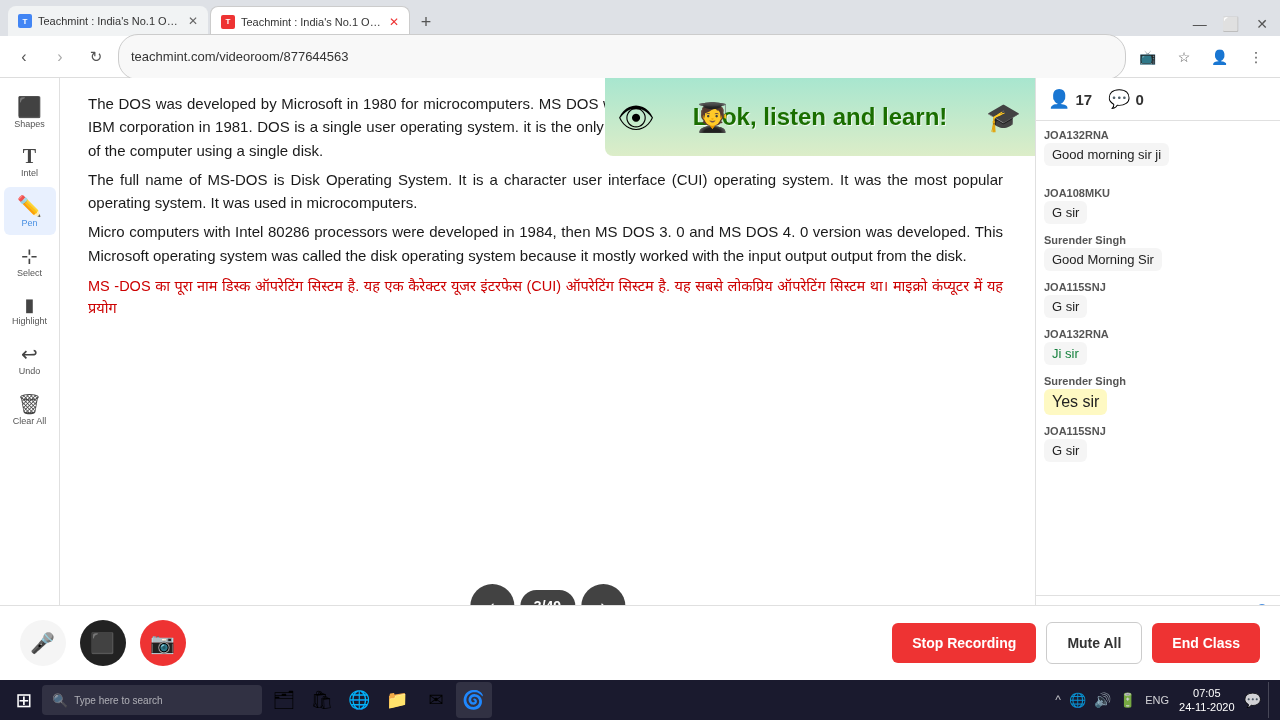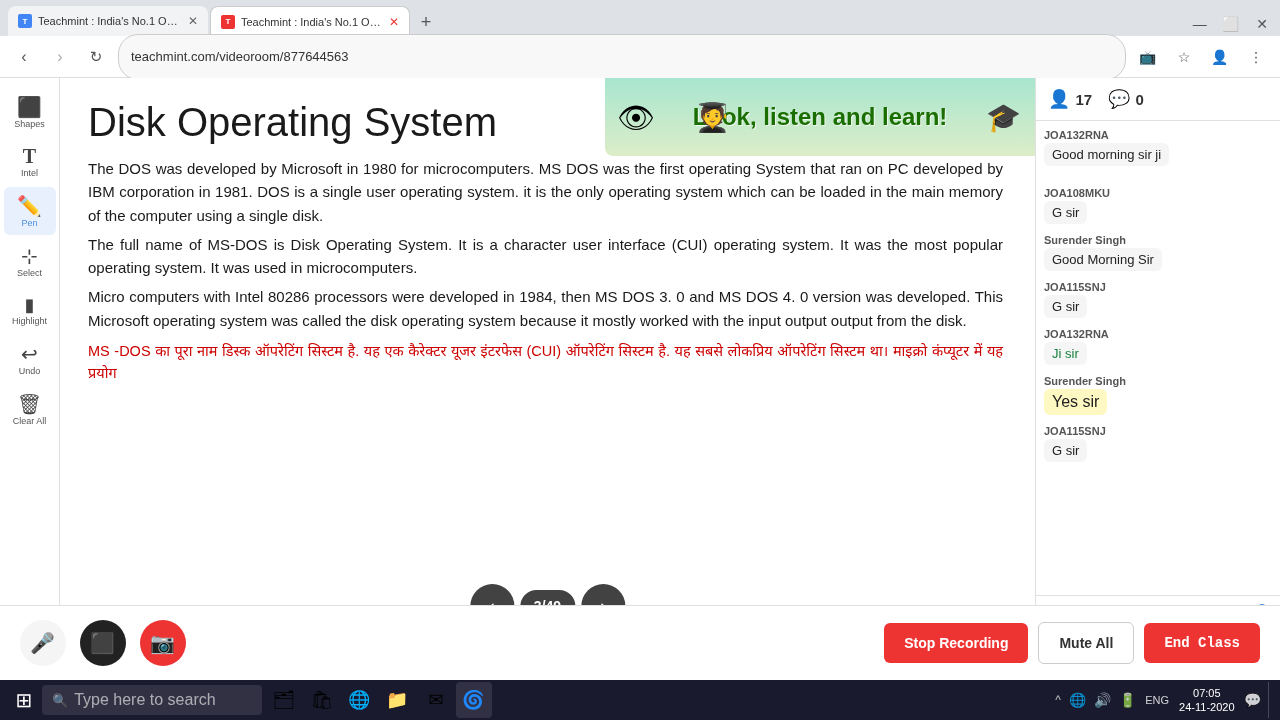--- a/index.html
+++ b/index.html
@@ -79,21 +79,20 @@
   <div style="flex:1;background:#fff;overflow:hidden;position:relative;">
 
     <div style="position:absolute;top:0;right:0;width:430px;height:78px;background:linear-gradient(to bottom, #a8e6cf, #dcedc8);border-bottom-left-radius:8px;overflow:hidden;display:flex;align-items:center;justify-content:center;z-index:5;">
       <div style="position:absolute;left:12px;top:50%;transform:translateY(-50%);font-size:30px;">👁</div>
       <div style="position:absolute;left:90px;top:50%;transform:translateY(-50%);font-size:28px;">🧑‍🎓</div>
       <div style="position:absolute;right:14px;top:50%;transform:translateY(-50%);font-size:28px;">🎓</div>
       <span style="font-size:24px;font-weight:bold;color:#1a6e00;text-shadow:1px 1px 0 rgba(255,255,255,0.7);">Look, listen and learn!</span>
     </div>
 
     <div style="padding:14px 32px 10px 28px;">
-      <h1 style="font-size:40px;font-weight:normal;color:#1a1a1a;margin-bottom:12px;margin-top:8px;">Disk Operating System</h1>
       <p style="font-size:15px;color:#1a1a1a;line-height:1.55;margin-bottom:6px;text-align:justify;">The DOS was developed by Microsoft in 1980 for microcomputers. MS DOS was the first operating System that ran on PC developed by IBM corporation in 1981. DOS is a single user operating system. it is the only operating system which can be loaded in the main memory of  the computer using a single disk.</p>
       <p style="font-size:15px;color:#1a1a1a;line-height:1.55;margin-bottom:6px;text-align:justify;">The full name of MS-DOS is Disk Operating System. It is a character user interface (CUI) operating system. It was the most popular operating system. It was used in microcomputers.</p>
       <p style="font-size:15px;color:#1a1a1a;line-height:1.55;margin-bottom:6px;text-align:justify;">Micro computers with Intel 80286 processors were developed in 1984, then MS DOS 3. 0 and MS DOS 4. 0 version was developed. This Microsoft operating system was called the disk operating system because it mostly worked with the input output output from the disk.</p>
       <p style="font-size:14.5px;color:#cc0000;line-height:1.55;margin-top:8px;text-align:justify;">MS -DOS का पूरा नाम डिस्क ऑपरेटिंग सिस्टम है. यह एक कैरेक्टर यूजर इंटरफेस (CUI) ऑपरेटिंग सिस्टम है. यह सबसे लोकप्रिय ऑपरेटिंग सिस्टम था।  माइक्रो कंप्यूटर में यह प्रयोग</p>
     </div>
 
     <div style="position:absolute;bottom:14px;left:50%;transform:translateX(-50%);display:flex;align-items:center;gap:6px;z-index:10;">
       <button style="width:44px;height:44px;border-radius:50%;background:#222;color:#fff;border:none;font-size:18px;display:flex;align-items:center;justify-content:center;cursor:pointer;opacity:0.85;">‹</button>
       <div style="background:#222;color:#fff;padding:8px 14px;border-radius:22px;font-size:14px;font-weight:bold;opacity:0.85;">
         <span>3</span>/<span>49</span>
@@ -158,29 +157,29 @@
 
 <div style="position:fixed;bottom:40px;left:0;right:0;height:75px;background:#fff;border-top:1px solid #e0e0e0;display:flex;align-items:center;justify-content:space-between;padding:0 20px;z-index:100;">
   <div style="display:flex;align-items:center;gap:14px;">
     <button style="width:46px;height:46px;border-radius:50%;border:none;display:flex;align-items:center;justify-content:center;cursor:pointer;font-size:20px;background:#f5f5f5;color:#333;">🎤</button>
     <button style="width:46px;height:46px;border-radius:50%;border:none;display:flex;align-items:center;justify-content:center;cursor:pointer;font-size:20px;background:#222;color:#fff;">⬛</button>
     <button style="width:46px;height:46px;border-radius:50%;border:none;display:flex;align-items:center;justify-content:center;cursor:pointer;font-size:20px;background:#e33;color:#fff;">📷</button>
   </div>
   <div style="display:flex;gap:10px;align-items:center;">
     <button style="background:#e33;color:#fff;border:none;padding:12px 20px;border-radius:6px;font-size:14px;font-weight:600;cursor:pointer;">Stop Recording</button>
     <button style="background:#fff;color:#333;border:1px solid #ccc;padding:12px 20px;border-radius:6px;font-size:14px;font-weight:600;cursor:pointer;">Mute All</button>
-    <button style="background:#e33;color:#fff;border:none;padding:12px 20px;border-radius:6px;font-size:14px;font-weight:600;cursor:pointer;font-family:Liberation Mono, monospace;">End Class</button>
+    <button style="background:#e33;color:#fff;border:none;padding:12px 20px;border-radius:6px;font-size:14px;font-weight:600;cursor:pointer;">End Class</button>
   </div>
 </div>
 
 <div style="position:fixed;bottom:0;left:0;right:0;height:40px;background:#1a1a2e;display:flex;align-items:center;padding:0 6px;z-index:200;">
   <div style="width:36px;height:36px;display:flex;align-items:center;justify-content:center;color:#fff;font-size:20px;cursor:pointer;">⊞</div>
   <div style="display:flex;align-items:center;background:rgba(255,255,255,0.1);border-radius:4px;padding:4px 10px;gap:6px;width:220px;height:30px;cursor:pointer;">
     <span style="font-size:13px;color:rgba(255,255,255,0.6);">🔍</span>
-    <span style="font-size:16px;color:rgba(255,255,255,0.6);">Type here to search</span>
+    <span style="font-size:10px;color:rgba(255,255,255,0.6);">Type here to search</span>
   </div>
   <div style="display:flex;gap:2px;margin-left:4px;">
     <div style="width:36px;height:36px;display:flex;align-items:center;justify-content:center;border-radius:4px;cursor:pointer;font-size:18px;">🗂</div>
     <div style="width:36px;height:36px;display:flex;align-items:center;justify-content:center;border-radius:4px;cursor:pointer;font-size:18px;">🛍</div>
     <div style="width:36px;height:36px;display:flex;align-items:center;justify-content:center;border-radius:4px;cursor:pointer;font-size:18px;">🌐</div>
     <div style="width:36px;height:36px;display:flex;align-items:center;justify-content:center;border-radius:4px;cursor:pointer;font-size:18px;">📁</div>
     <div style="width:36px;height:36px;display:flex;align-items:center;justify-content:center;border-radius:4px;cursor:pointer;font-size:18px;">✉</div>
     <div style="width:36px;height:36px;display:flex;align-items:center;justify-content:center;border-radius:4px;cursor:pointer;font-size:18px;background:rgba(255,255,255,0.1);">🌀</div>
   </div>
   <div style="margin-left:auto;display:flex;align-items:center;gap:4px;">

